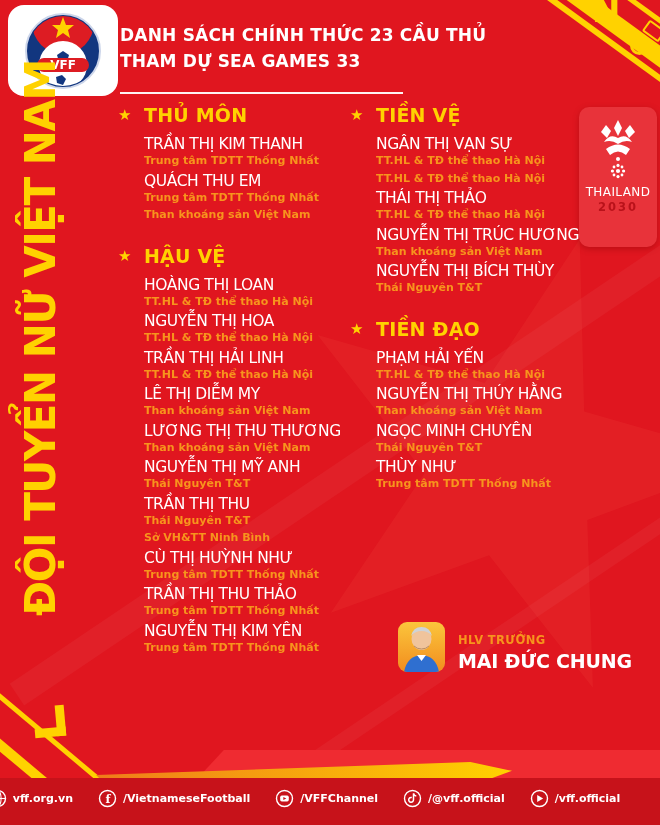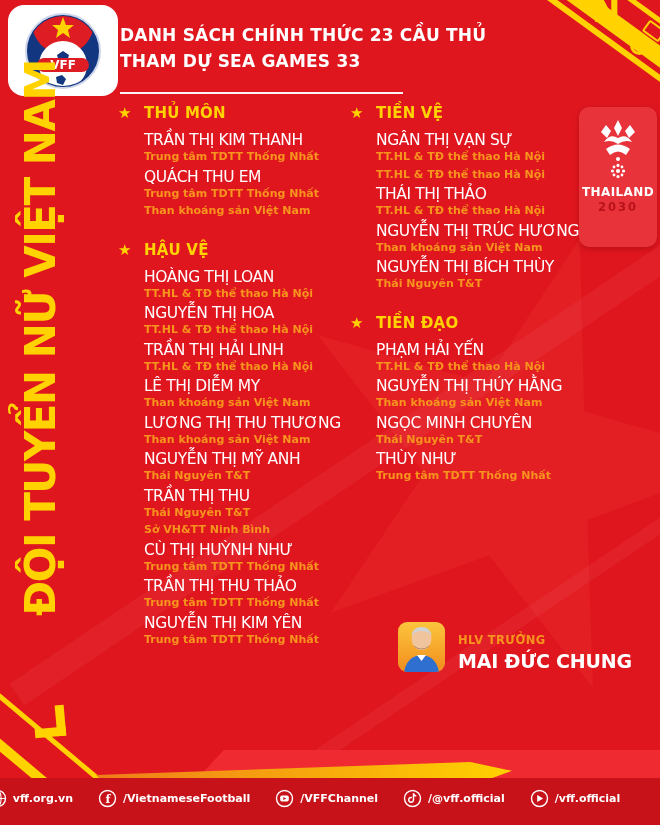--- a/index.html
+++ b/index.html
@@ -45,35 +45,35 @@
     background:#ffffff; border-radius:16px; display:flex; align-items:center; justify-content:center; }
   .title-block { position:absolute; left:120px; top:22px; color:#ffffff; }
   .title-block .t { font-size:17px; font-weight:bold; line-height:26px; letter-spacing:0.2px; white-space:nowrap; }
   .divider { position:absolute; left:120px; top:92px; width:283px; height:2px; background:#ffffff; opacity:0.95; }
 
   
   .badge { position:absolute; left:579px; top:107px; width:78px; height:140px;
     background:#e8333a; border-radius:10px; display:flex; flex-direction:column;
     align-items:center; box-shadow:0 2px 6px rgba(120,0,0,0.35); }
   .badge .crown { margin-top:13px; }
-  .badge .country { color:#fff; font-weight:bold; font-size:12px; letter-spacing:0.4px; margin-top:5px; }
+  .badge .country { color:#fff; font-weight:normal; font-size:12px; letter-spacing:0.4px; margin-top:5px; }
   .badge .year { color:#b9121a; font-weight:bold; font-size:11.5px; letter-spacing:2px; margin-top:1px; }
 
   
   .vtitle { position:absolute; left:16px; top:616px; transform:rotate(-90deg); transform-origin:0 0;
     color:#ffd200; font-weight:bold; font-size:42px; letter-spacing:-1.5px; white-space:nowrap; }
 
   
   .content { position:absolute; left:118px; top:104px; width:540px; display:flex; }
   .col1 { width:232px; flex:none; }
   .col2 { width:300px; flex:none; }
   .section + .section { margin-top:23px; }
   .sec-head { display:flex; align-items:center; margin-bottom:9px; }
   .sec-star { color:#ffd200; font-size:15px; width:26px; flex:none; }
-  .sec-title { color:#ffd200; font-weight:bold; font-size:15px; letter-spacing:0.2px; white-space:nowrap; }
+  .sec-title { color:#ffd200; font-weight:bold; font-size:19px; letter-spacing:0.2px; white-space:nowrap; }
   .players { margin-left:26px; }
   .player { margin-bottom:4px; }
   .pname { color:#ffffff; font-weight:normal; font-size:15.5px; line-height:19px;
     letter-spacing:-0.4px; white-space:nowrap; }
   .pclub { color:#f7941d; font-weight:bold; font-size:11px; line-height:13.5px; white-space:nowrap; }
 
   
   .coach { position:absolute; left:398px; top:622px; display:flex; align-items:flex-end; }
   .coach-photo { width:47px; height:50px; border-radius:9px; overflow:hidden; flex:none;
     background:linear-gradient(180deg,#fbc53c,#f28d1e); }

